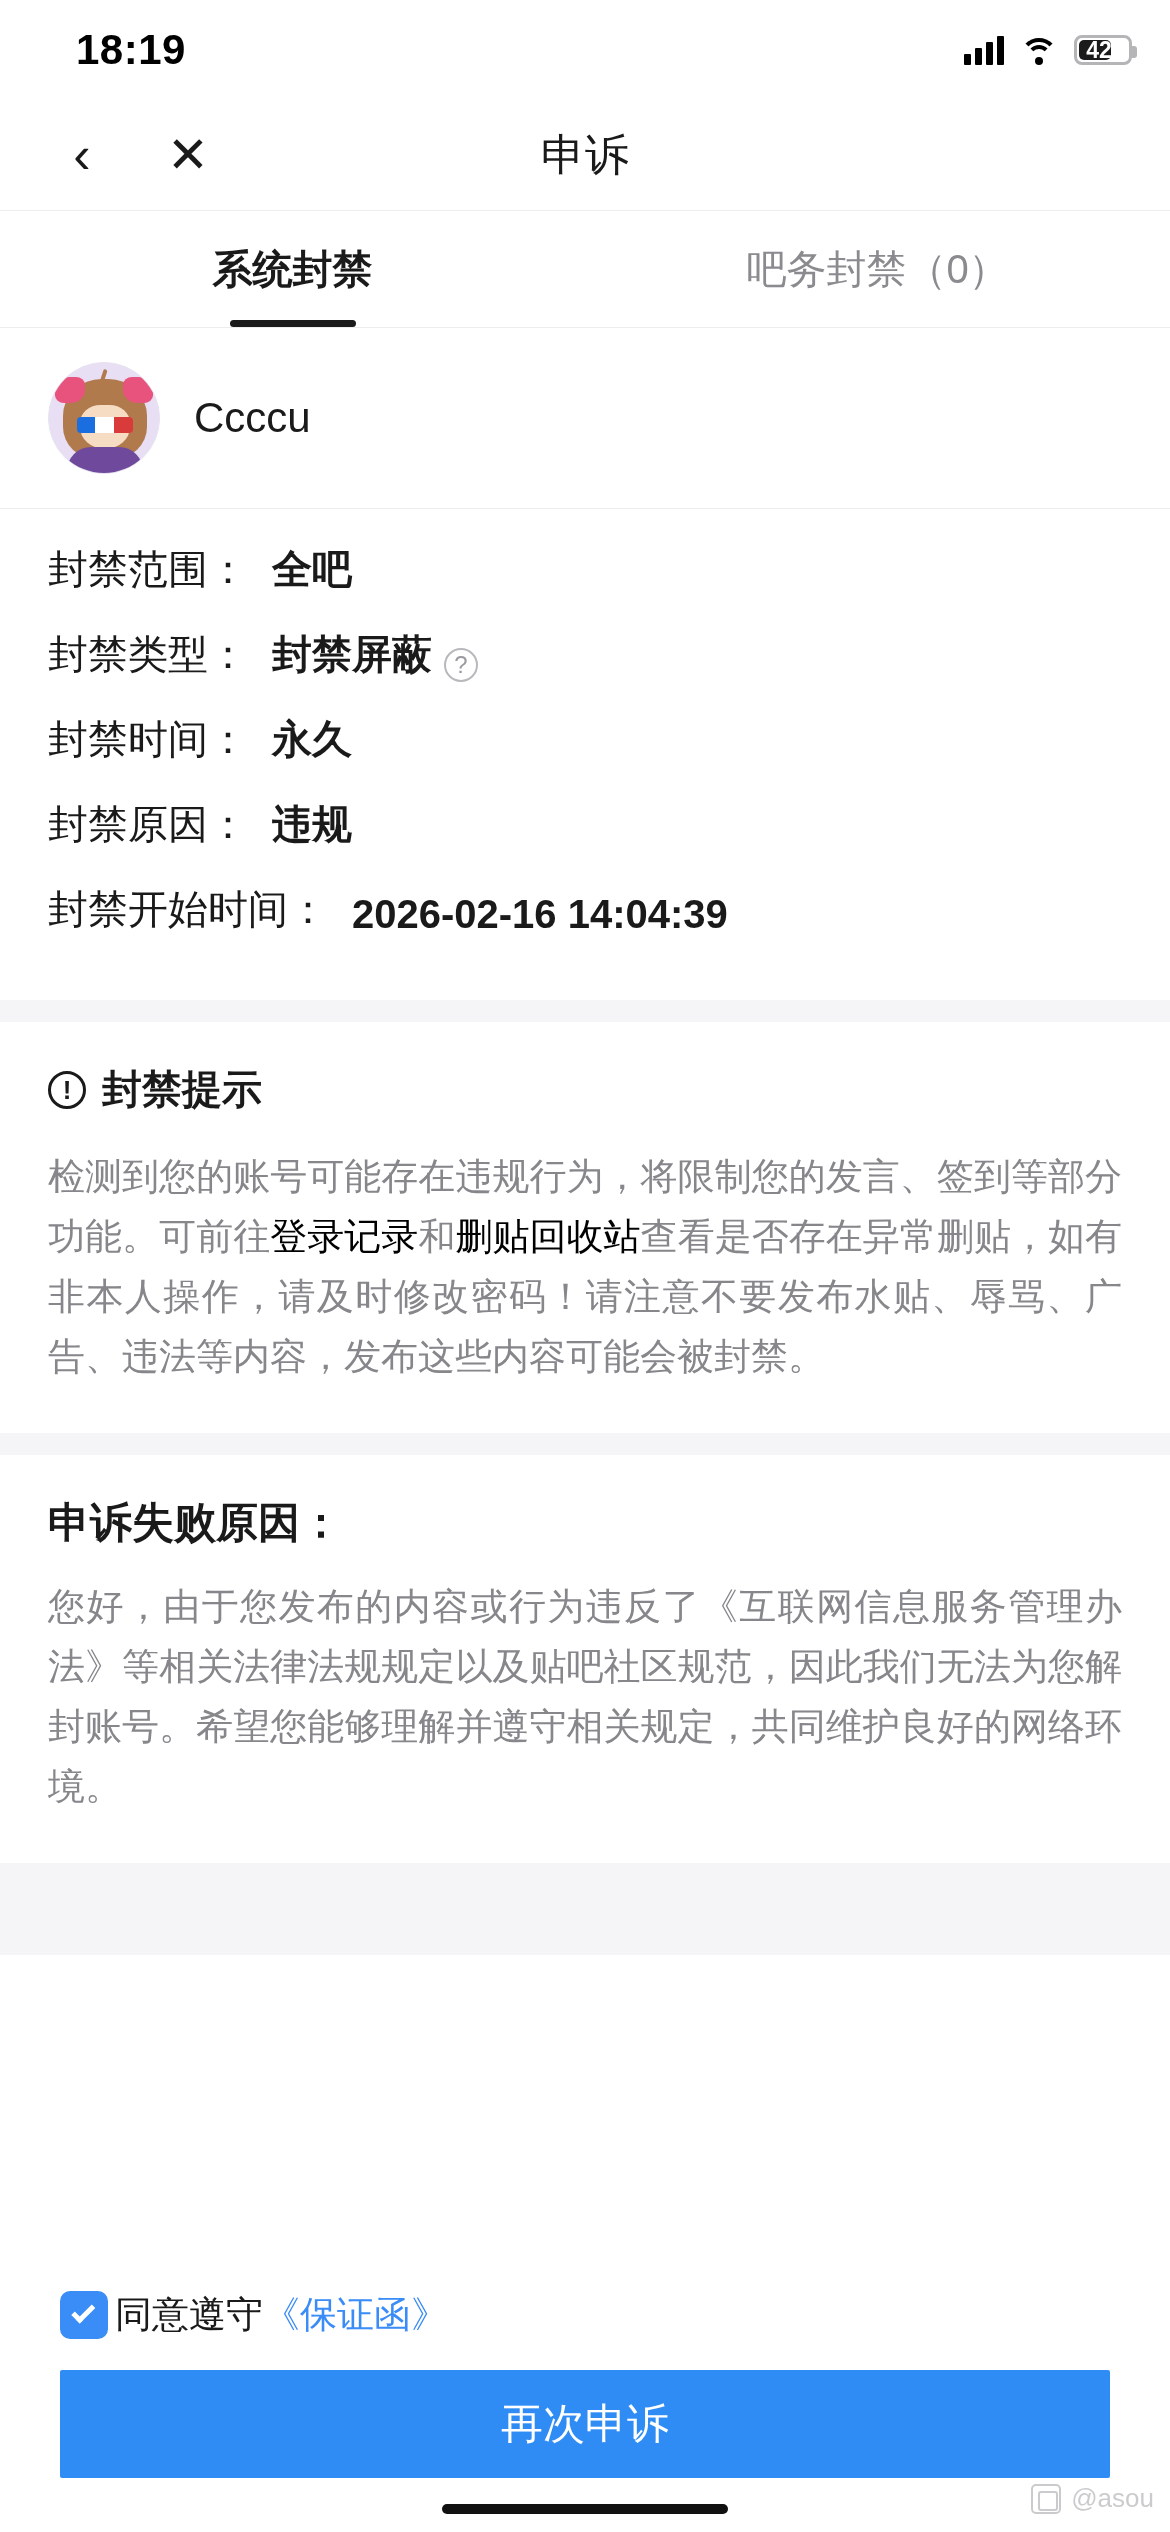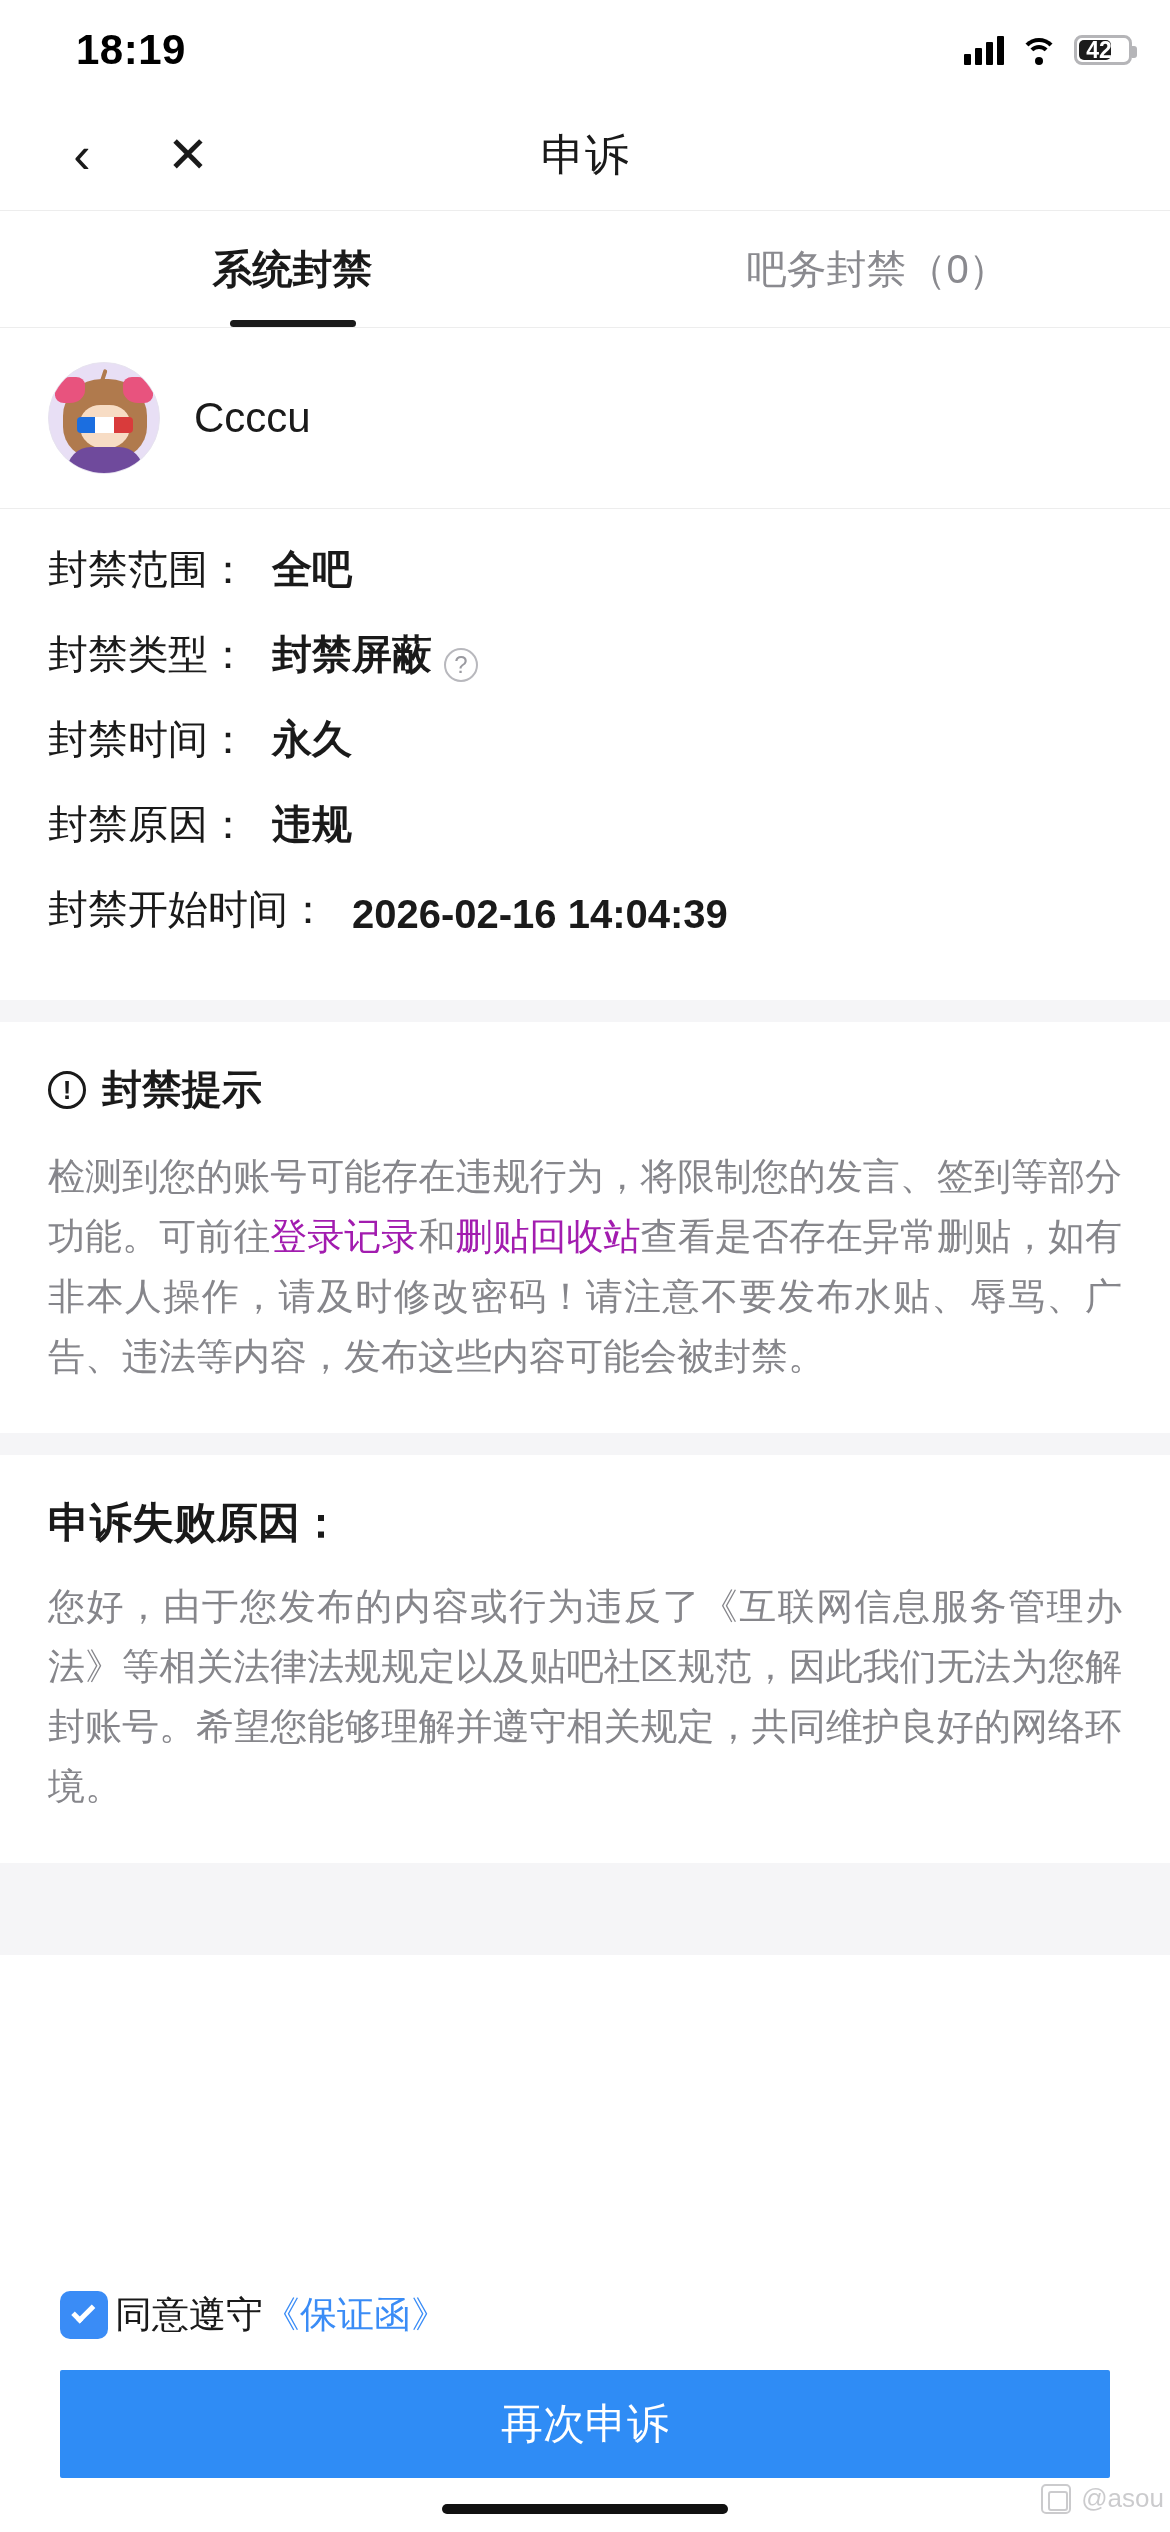--- a/index.html
+++ b/index.html
@@ -283,21 +283,21 @@
     font-weight: bold;
     margin-right: 16px;
     line-height: 1;
   }
   .body-text {
     font-size: 37px;
     line-height: 1.62;
     color: #86868b;
     text-align: justify;
   }
-  .link { color: #a21caf; }
+  .link { color: #000000; }
 
   .section-title.plain { font-size: 42px; margin-bottom: 26px; }
 
   .gap-tall { height: 92px; background: #f5f5f7; }
 
   
   .footer {
     position: absolute;
     left: 0; right: 0; bottom: 0;
     background: #fff;
@@ -351,21 +351,21 @@
   }
   .home-indicator i {
     display: block;
     width: 286px;
     height: 10px;
     background: #111;
     border-radius: 6px;
   }
   .watermark {
     position: absolute;
-    right: 6px;
+    right: 16px;
     bottom: 18px;
     display: flex;
     align-items: center;
     gap: 10px;
     opacity: 0.45;
   }
   .watermark .wm-box {
     width: 30px; height: 30px;
     border: 2px solid #8d8d92;
     border-radius: 5px;

